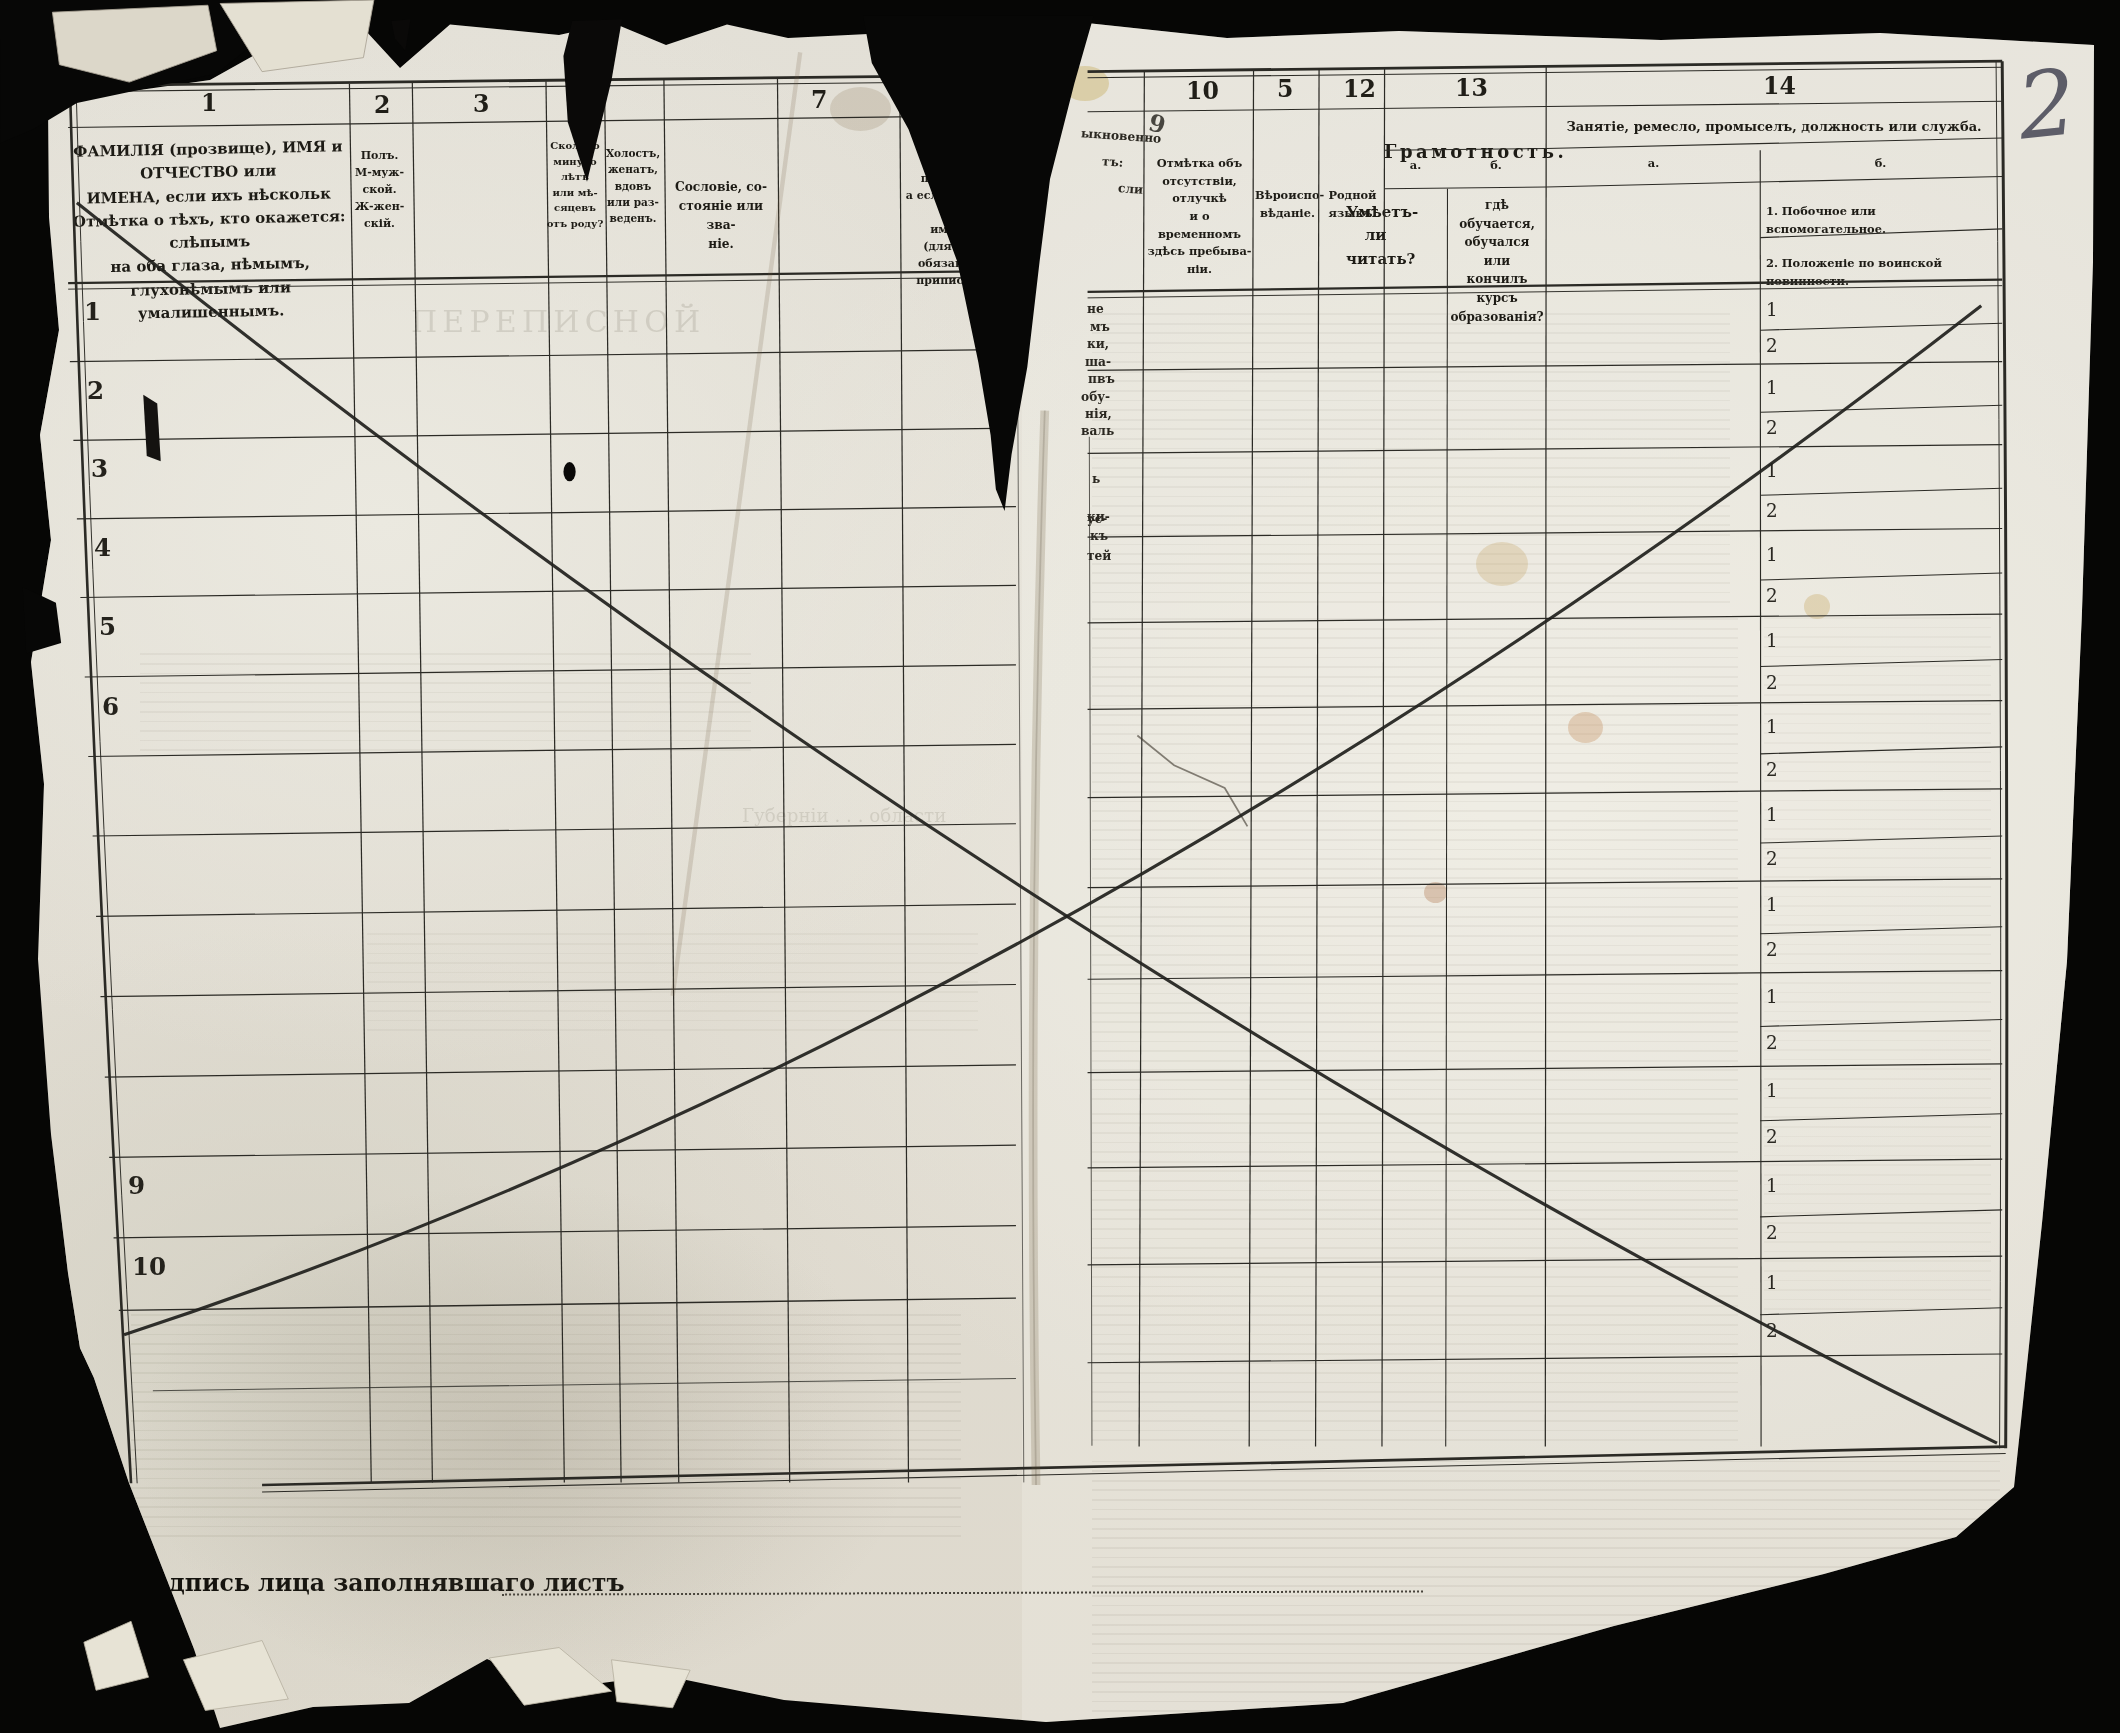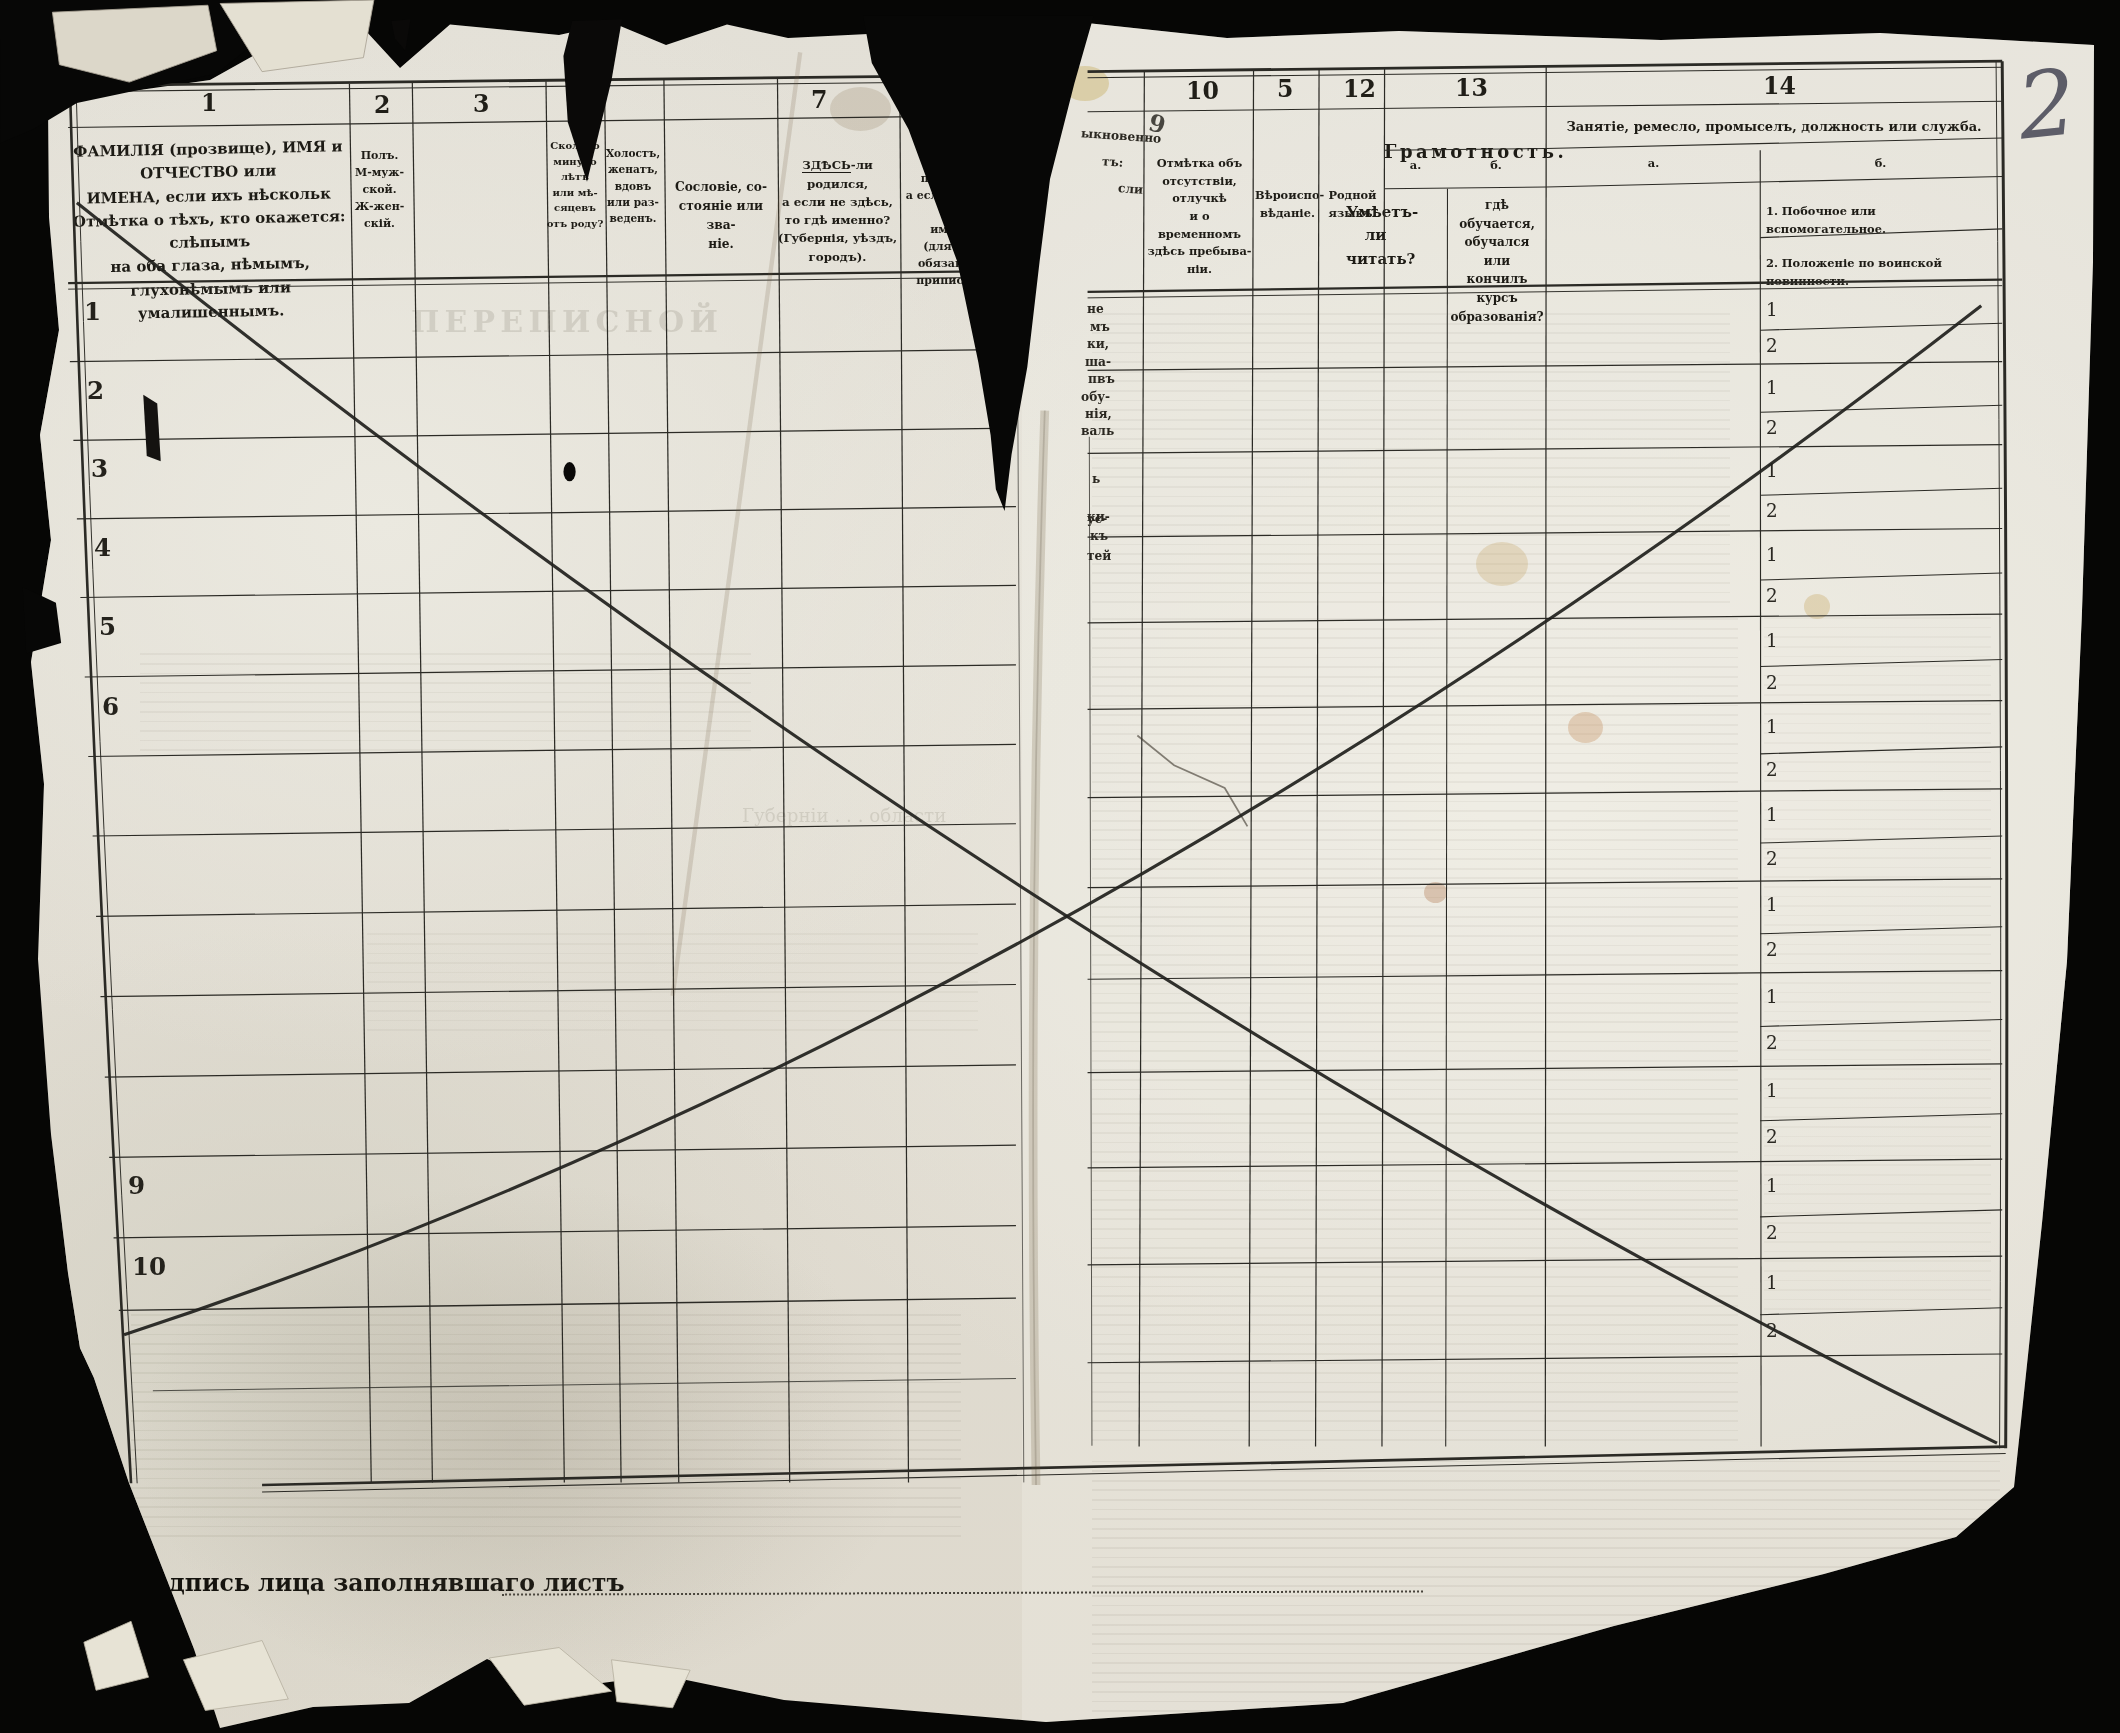--- a/index.html
+++ b/index.html
@@ -37,21 +37,21 @@
 
     <div class="gl" style="left:140px;top:646px;width:611px;height:105px;opacity:.5"></div>
     <div class="gl" style="left:367px;top:926px;width:611px;height:105px;opacity:.4"></div>
     <div class="gl" style="left:131px;top:1310px;width:830px;height:227px;opacity:.55"></div>
     <div class="gl" style="left:1092px;top:306px;width:638px;height:297px;opacity:.45"></div>
     <div class="gl" style="left:1092px;top:611px;width:646px;height:489px;opacity:.5"></div>
     <div class="gl" style="left:1092px;top:1109px;width:646px;height:332px;opacity:.5"></div>
     <div class="gl" style="left:1092px;top:1459px;width:908px;height:253px;opacity:.6"></div>
     <div class="gl" style="left:1764px;top:611px;width:227px;height:699px;opacity:.35"></div>
 
-    <div class="ghost" style="left:411px;top:304px;font-size:30px;font-weight:bold;letter-spacing:5.2px;opacity:.15">ПЕРЕПИСНОЙ</div>
+    <div class="ghost" style="left:411px;top:304px;font-size:30px;font-weight:normal;letter-spacing:5.2px;opacity:.15">ПЕРЕПИСНОЙ</div>
     <div class="ghost" style="left:742px;top:805px;font-size:18.3px;opacity:.14">Губерніи  .  .  .  области</div>
 
     <div class="num" style="left:201px;top:89px">1</div>
     <div class="num" style="left:374px;top:91px">2</div>
     <div class="num" style="left:473px;top:90px">3</div>
     <div class="num" style="left:566px;top:88px">4</div>
     <div class="num" style="left:811px;top:86px">7</div>
     <div class="num" style="left:950px;top:85px">8</div>
 
     <div class="num" style="left:1149px;top:110px;transform:rotate(14deg);opacity:.8">9</div>
@@ -78,26 +78,20 @@
 сяцевъ
 отъ роду?</div>
     <div class="hdr" style="left:604px;top:145px;width:58px;font-size:10.5px">Холостъ,
 женатъ,
 вдовъ
 или раз-
 веденъ.</div>
     <div class="hdr" style="left:666px;top:178px;width:110px;font-size:12.2px">Сословіе, со-
 стояніе или зва-
 ніе.</div>
-    <div class="hdr" style="left:777px;top:138px;width:121px;font-size:11.8px">
-      <span class="uw">ЗДѢСЬ</span><span>-ли родился,</span>
-      <div>а если не здѣсь,
-то гдѣ именно?
-(Губернія, уѣздъ, городъ).</div>
-    </div>
     <div class="hdr" style="left:900px;top:136px;width:115px;font-size:11px">
       <span class="uw">ЗДѢСЬ</span><span>-ли прописанъ,</span>
       <div>а если не здѣсь, то
 именно?
 (для лицъ, обязанныхъ
 припискою).</div>
     </div>
 
     <div class="frag" style="left:1081px;top:129px;transform:rotate(4deg)">ыкновенно</div>
     <div class="frag" style="left:1102px;top:155px;transform:rotate(4deg)">тъ:</div>

